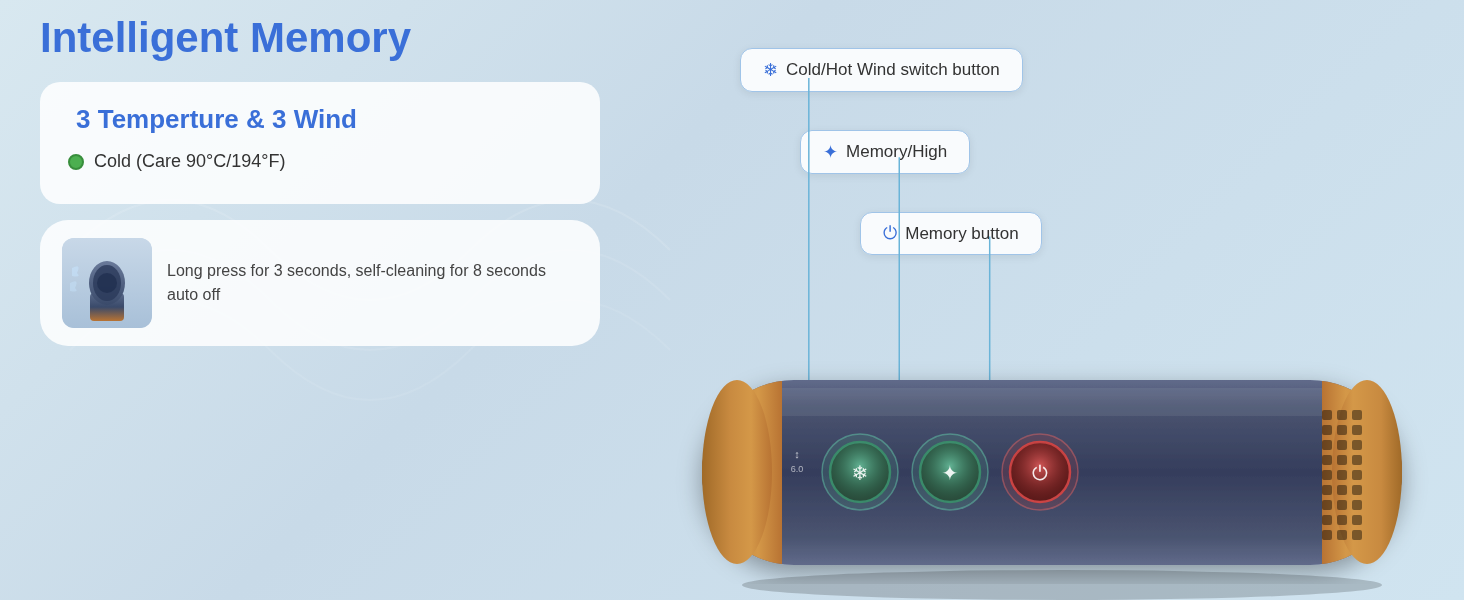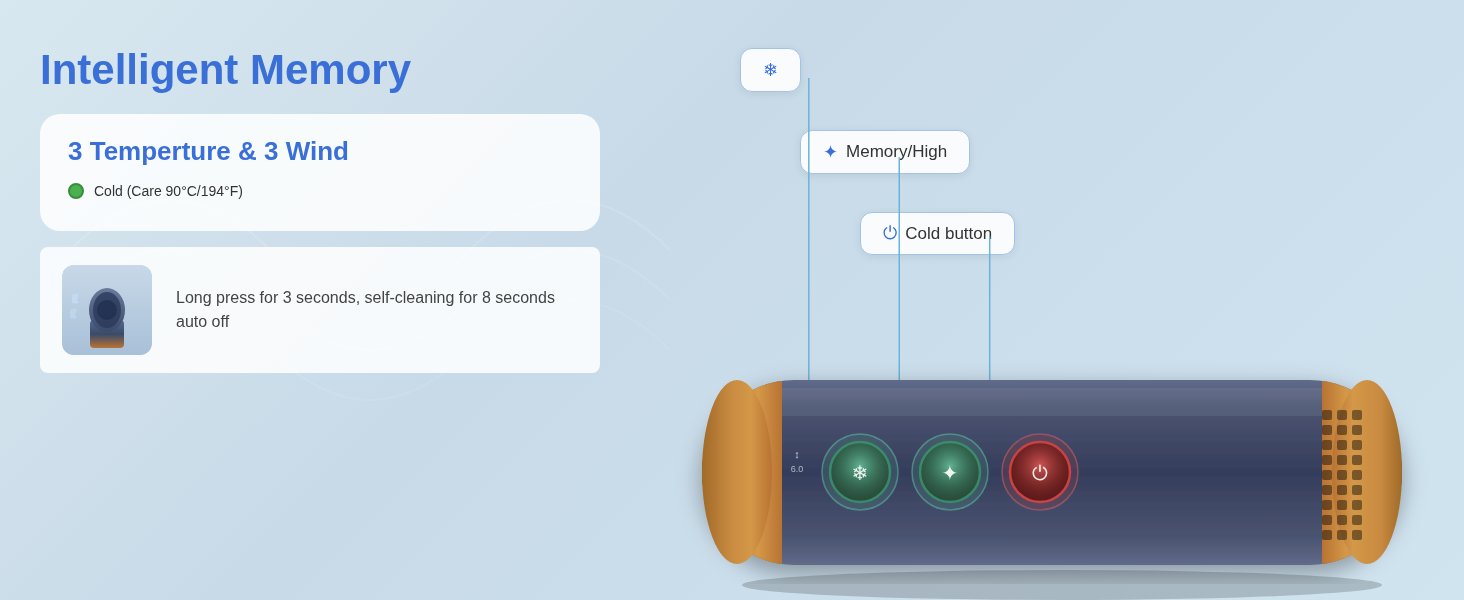--- a/index.html
+++ b/index.html
@@ -30,21 +30,21 @@
       position: relative;
       z-index: 1;
       display: flex;
       width: 100%;
       height: 100%;
     }
 
     
     .left-panel {
       width: 640px;
-      padding: 46px 40px;
+      padding: 14px 40px;
       flex-shrink: 0;
     }
 
     .main-title {
       font-size: 42px;
       font-weight: 800;
       color: #3a6fd8;
       margin-bottom: 20px;
     }
 
@@ -53,53 +53,54 @@
       border-radius: 20px;
       padding: 22px 28px;
       margin-bottom: 16px;
     }
 
     .feature-subtitle {
       font-size: 26px;
       font-weight: 800;
       color: #3a6fd8;
       margin-bottom: 16px;
+      margin-left: 8px;
     }
 
     .temp-list {
       list-style: none;
     }
 
     .temp-list li {
-      font-size: 14px;
+      font-size: 18px;
       color: #333;
       margin-bottom: 10px;
       display: flex;
       align-items: center;
       gap: 10px;
     }
 
     .dot {
       width: 16px;
       height: 16px;
       border-radius: 50%;
       flex-shrink: 0;
     }
     .dot-green { background: #4caf50; border: 2px solid #388e3c; }
     .dot-blue  { background: #5b9bd5; border: 2px solid #2979c7; }
     .dot-red   { background: #e53935; border: 2px solid #b71c1c; }
 
     
     .cleaning-card {
       background: rgba(255,255,255,0.85);
-      border-radius: 8px;
+      border-radius: 28px;
       padding: 18px 22px;
       display: flex;
       align-items: center;
-      gap: 24px;
+      gap: 15px;
     }
 
     .device-thumb {
       width: 90px;
       height: 90px;
       flex-shrink: 0;
       border-radius: 12px;
       overflow: hidden;
       background: #c8d8e8;
       display: flex;
@@ -251,30 +252,31 @@
     </div>
 
   </div>
 
   <div class="right-panel">
 
     <div class="callout-container">
 
       <div class="callout-box callout-1">
         <span class="callout-icon">❄</span>
+        <span>Cold/Hot Wind switch button</span>
       </div>
 
       <div class="callout-box callout-2">
         <span class="callout-icon">✦</span>
         <span>Memory/High</span>
       </div>
 
       <div class="callout-box callout-3">
         <span class="callout-icon">⏻</span>
-        <span>Cold button</span>
+        <span>Memory button</span>
       </div>
 
       <svg class="connector-svg" viewBox="0 0 820 600" preserveAspectRatio="none">
 
         <line x1="168" y1="60" x2="168" y2="390" stroke="#6ab4d8" stroke-width="1.5" stroke-dasharray="none"></line>
         <circle cx="168" cy="390" r="5" fill="none" stroke="#6ab4d8" stroke-width="1.5"></circle>
         <circle cx="168" cy="390" r="2.5" fill="#6ab4d8"></circle>
 
         <line x1="258" y1="142" x2="258" y2="390" stroke="#6ab4d8" stroke-width="1.5"></line>
         <circle cx="258" cy="390" r="5" fill="none" stroke="#6ab4d8" stroke-width="1.5"></circle>

